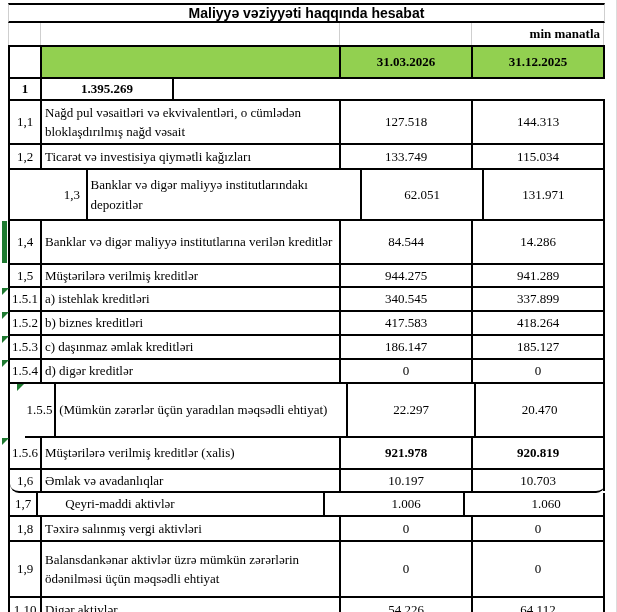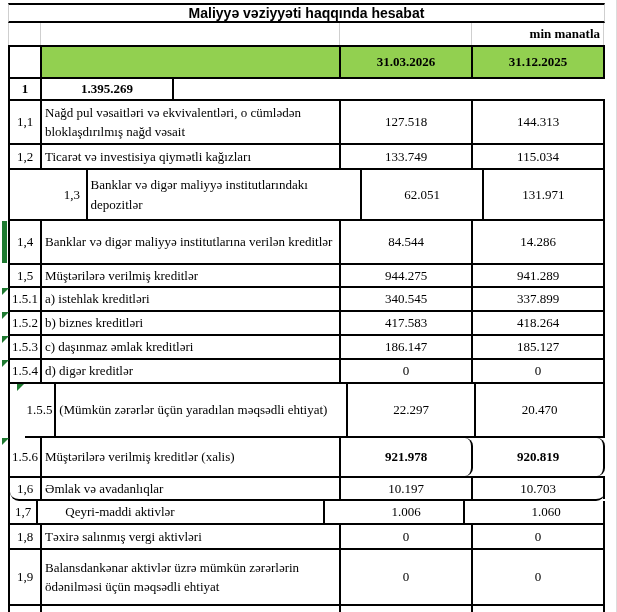--- a/index.html
+++ b/index.html
@@ -34,21 +34,21 @@
   .c-num{width:32px;justify-content:center;text-align:center;white-space:nowrap;}
   .c-label{width:299px;padding:1px 2px 1px 3px;line-height:1.5;}
   .c-val{width:132px;justify-content:center;text-align:center;}
 
   .header-row{height:32px;}
   .header-row .c-label,.header-row .c-val{background:var(--green);}
   .header-row .c-val{font-weight:bold;}
 
   .bold-row{font-weight:bold;}
   .bold-row .c-label{justify-content:center;text-align:center;}
-  .bold-vals .c-val{font-weight:bold;border-radius:8px;}
+  .bold-vals .c-val{font-weight:bold;}
 
   .tri{position:absolute;left:-8px;top:0;width:0;height:0;
     border-top:7px solid var(--indicator);border-right:7px solid transparent;}
   .bar{position:absolute;left:-8px;top:0;bottom:0;width:5px;background:var(--indicator);}
 
   .partial-row{height:3px;border-bottom:2px solid var(--border);}
   .partial-row .cell{height:3px;}
 </style>
 </head>
 <body style="--green: #92D050; --indicator: #1E7A30; --border: #000000; --gridline: #CFCFCF;">
@@ -142,21 +142,21 @@
           <div class="cell c-val">0</div>
           <div class="cell c-val">0</div>
         </div>
         <div class="row body-row" style="height: 54px; margin-left: 15px;">
           <div class="tri"></div>
           <div class="cell c-num">1.5.5</div>
           <div class="cell c-label">(Mümkün zərərlər üçün yaradılan məqsədli ehtiyat)</div>
           <div class="cell c-val">22.297</div>
           <div class="cell c-val">20.470</div>
         </div>
-        <div class="row body-row bold-vals" style="height: 40px;">
+        <div class="row body-row bold-vals" style="height: 32px;">
           <div class="tri"></div>
           <div class="cell c-num">1.5.6</div>
           <div class="cell c-label">Müştərilərə verilmiş kreditlər (xalis)</div>
           <div class="cell c-val">921.978</div>
           <div class="cell c-val">920.819</div>
         </div>
         <div class="row body-row" style="height: 23px; border-radius: 9px;">
           <div class="cell c-num">1,6</div>
           <div class="cell c-label">Əmlak və avadanlıqlar</div>
           <div class="cell c-val">10.197</div>

